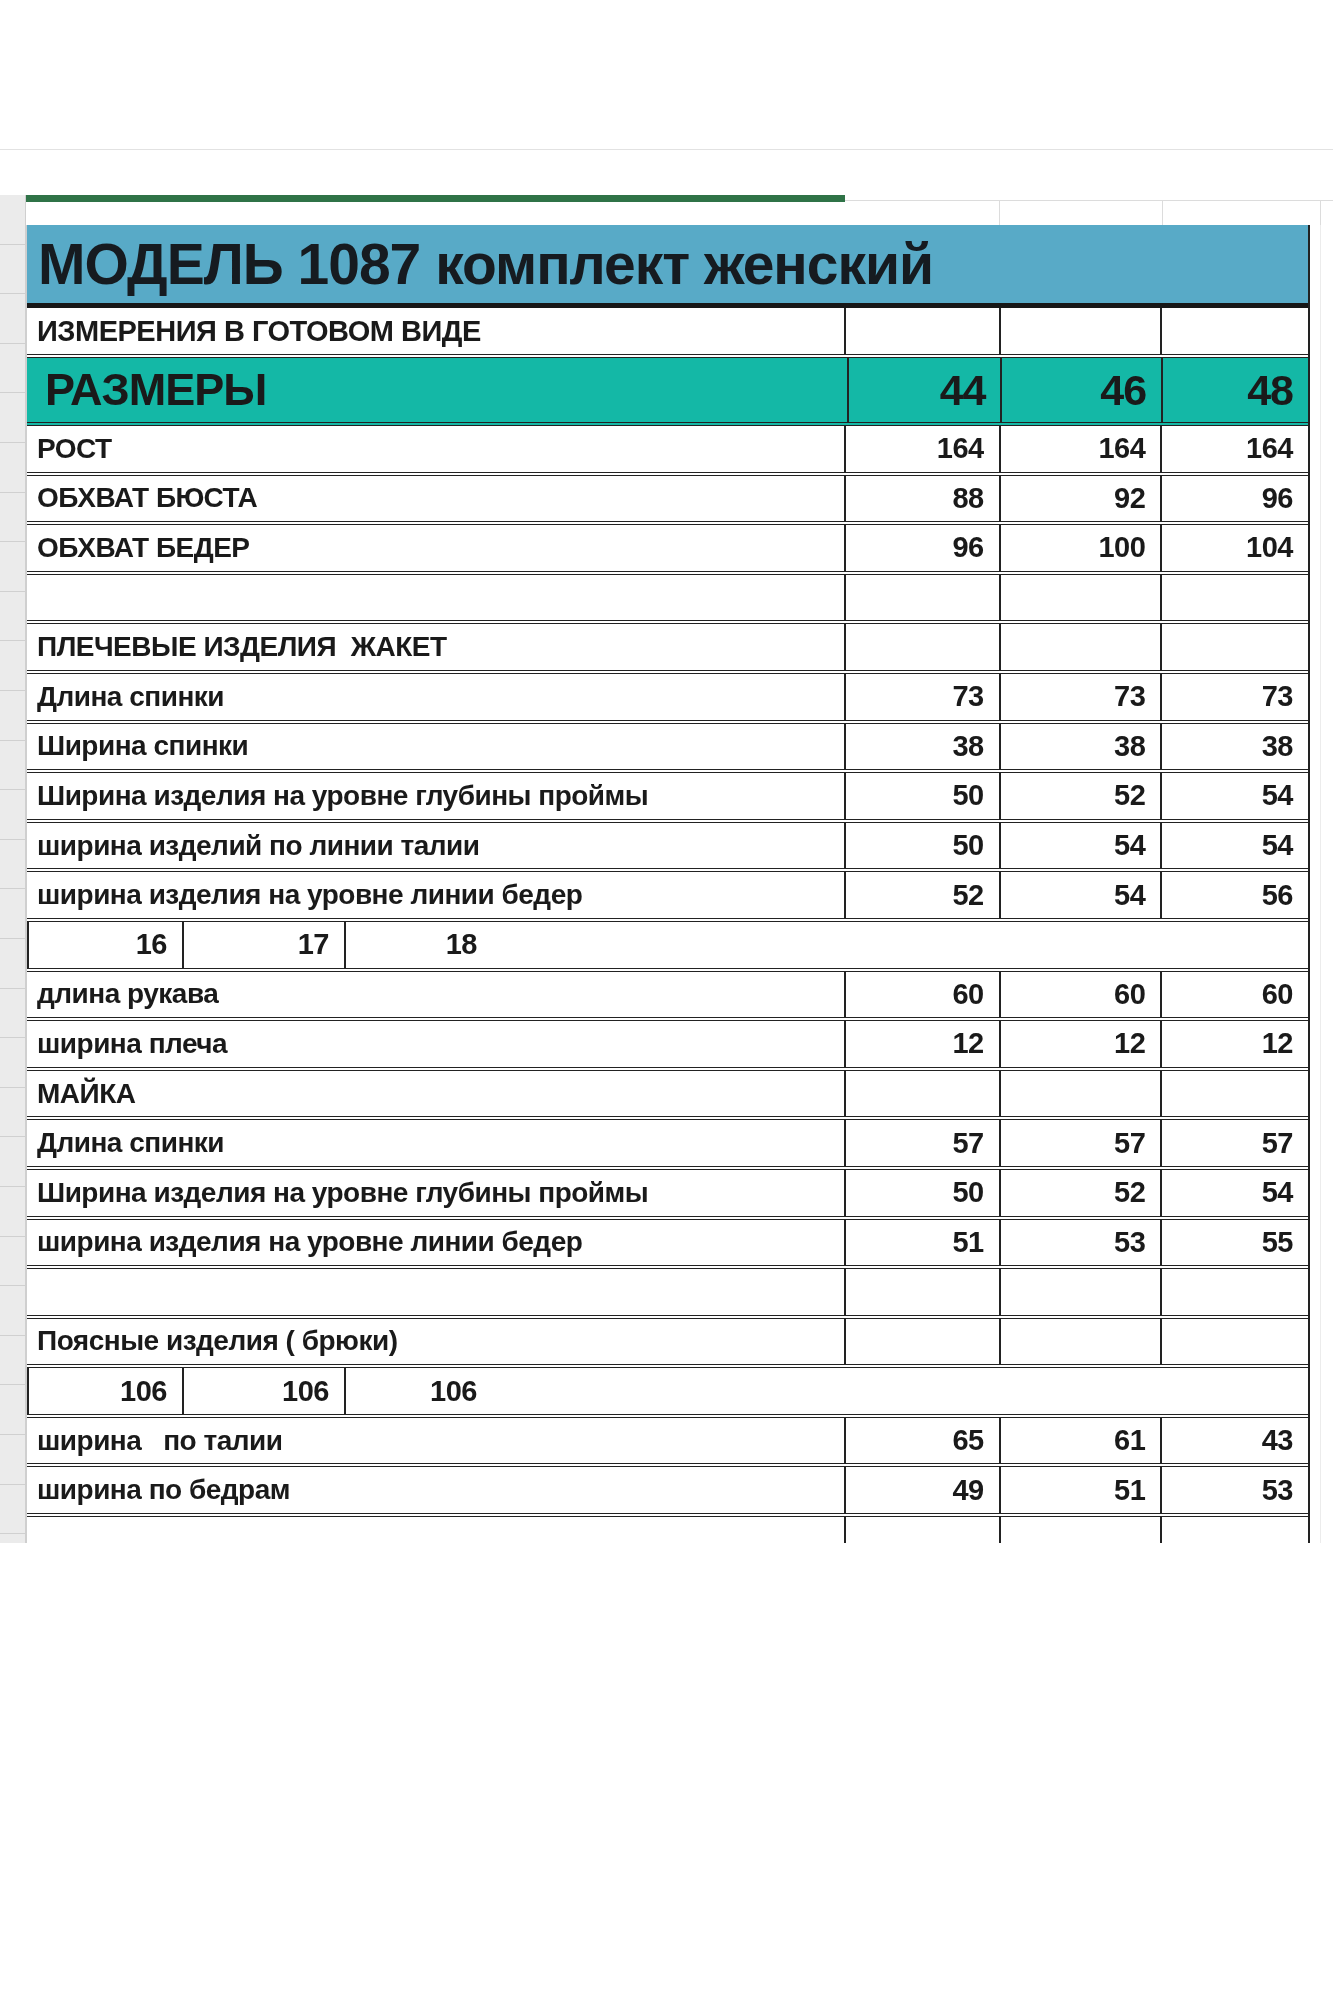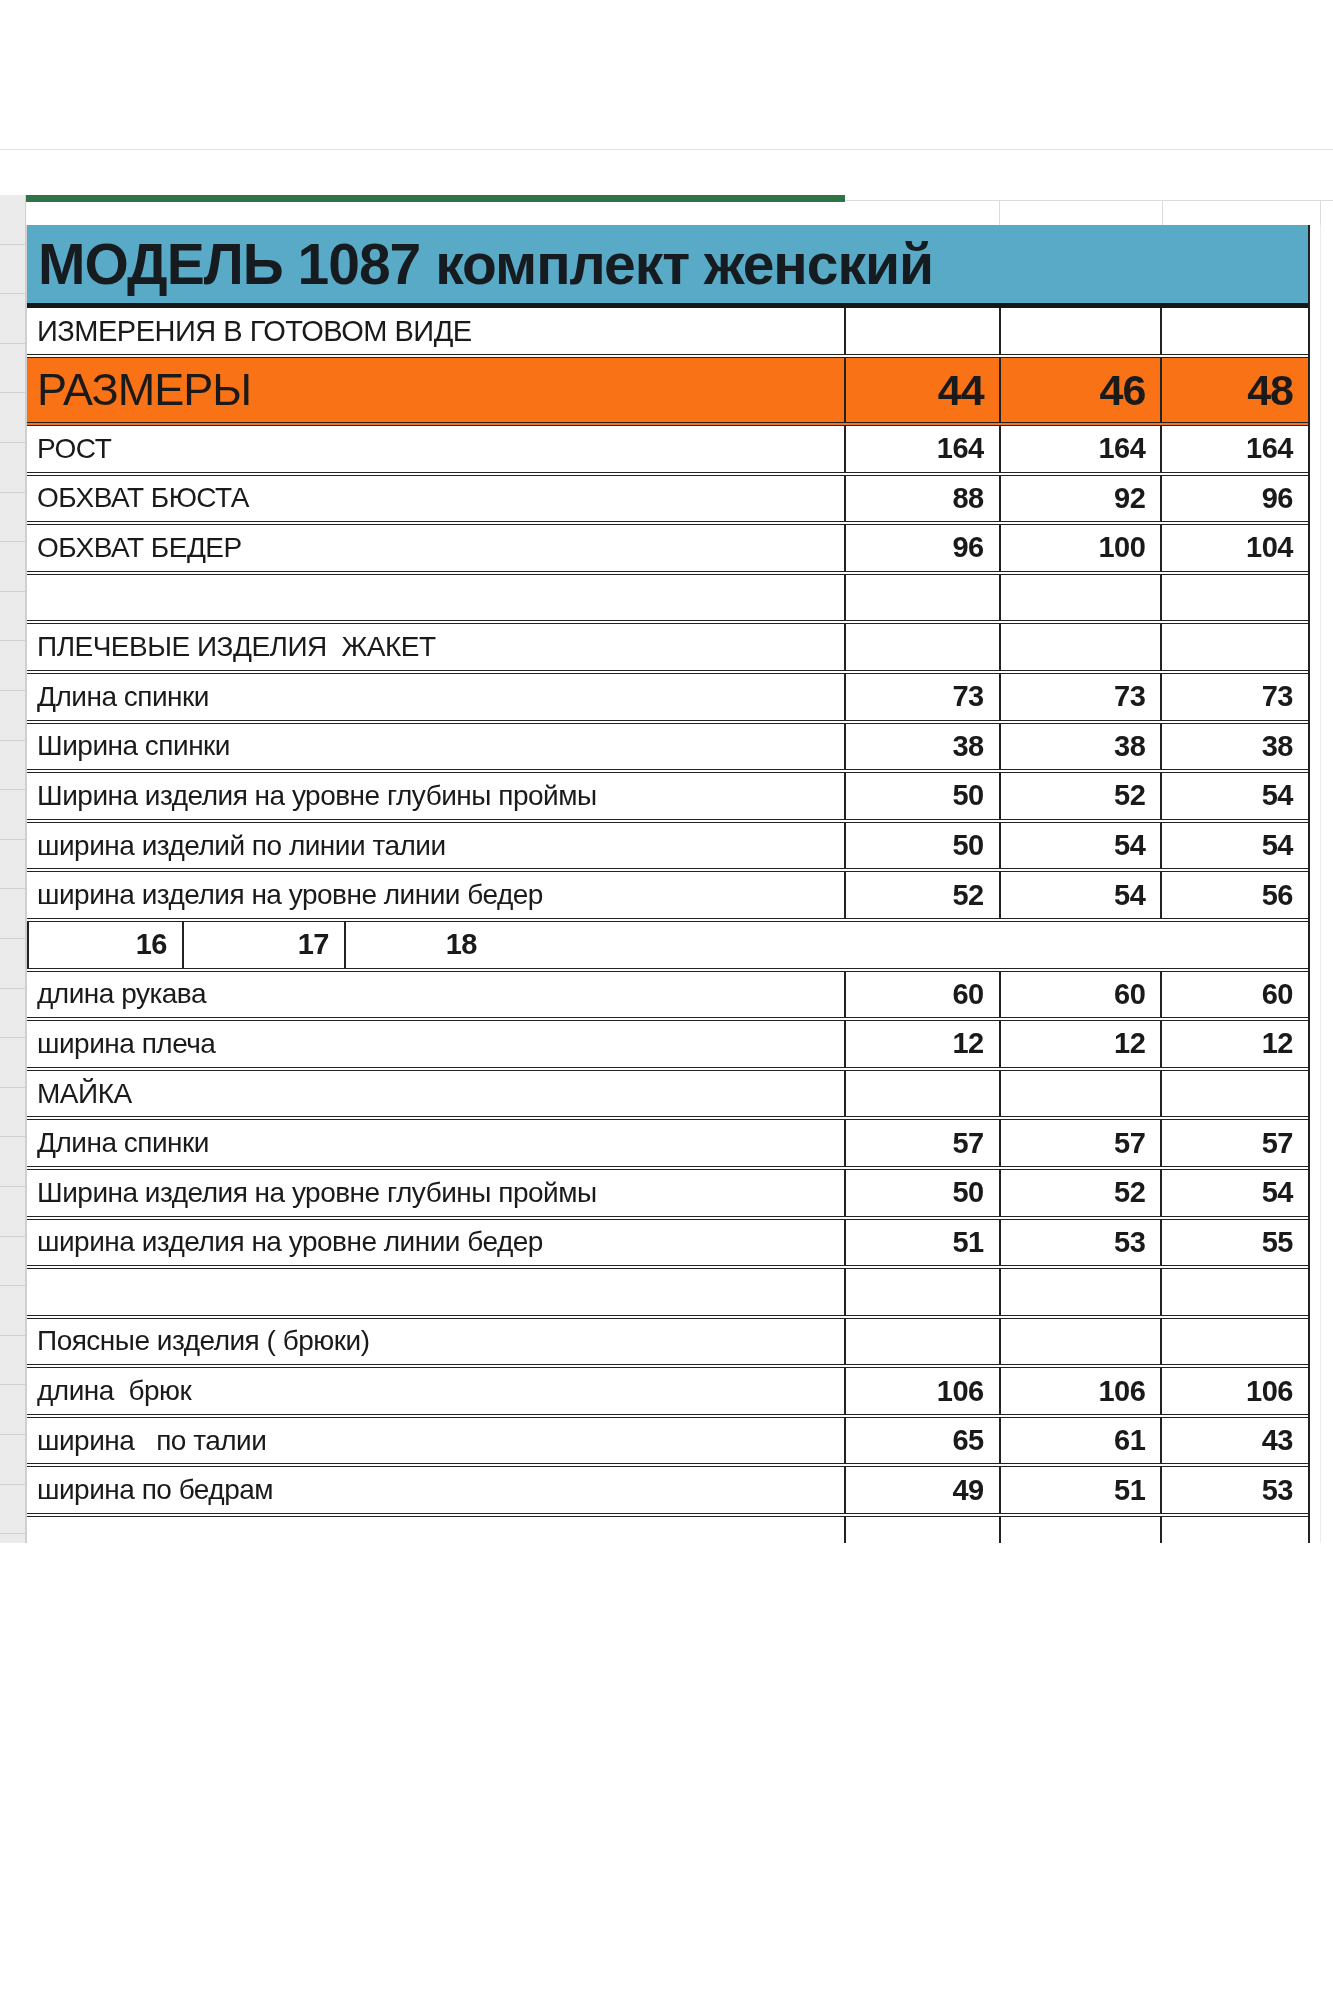--- a/index.html
+++ b/index.html
@@ -32,21 +32,21 @@
   }
   .title-band span{
     font-size:57px;font-weight:bold;color:#161b20;letter-spacing:-1px;white-space:pre;
   }
   .row{display:flex;box-sizing:border-box;border-bottom:4px double #222222;}
   .row.tail{border-bottom:none;height:26px;}
   .cell{box-sizing:border-box;display:flex;align-items:center;overflow:hidden;}
   .c0{width:819px;padding-left:10px;}
   .c1{width:155px;} .c2{width:162px;} .c3{width:148px;}
   .val{border-left:2px solid #222222;justify-content:flex-end;padding-right:15px;}
-  .label-text{font-weight:normal;white-space:pre;}
+  .label-text{font-weight:bold;white-space:pre;}
   .subtitle-row{height:50px;background:#ffffff;}
   .subtitle-row .label-text{font-size:29px;letter-spacing:-0.5px;}
   .sizes-row{height:68px;}
   .sizes-row .label-text{font-size:45px;letter-spacing:-1px;}
   .sizes-row .val{font-size:43px;font-weight:bold;letter-spacing:-1px;text-align:center;}
   .data-row{height:49.6px;background:#ffffff;}
   .data-row .label-text{font-size:28px;letter-spacing:-0.5px;}
   .data-row .val{font-size:29px;font-weight:bold;letter-spacing:-0.5px;}
 </style>
 </head>
@@ -69,21 +69,21 @@
 
     <div class="row subtitle-row">
       <div class="cell c0">
         <span class="label-text">ИЗМЕРЕНИЯ В ГОТОВОМ ВИДЕ</span>
       </div>
       <div class="cell c1 val"></div>
       <div class="cell c2 val"></div>
       <div class="cell c3 val"></div>
     </div>
 
-    <div class="row sizes-row" style="background: #f97316;">
+    <div class="row sizes-row" style="background: #14b8a6; padding-left: 8px;">
       <div class="cell c0">
         <span class="label-text">РАЗМЕРЫ</span>
       </div>
       <div class="cell c1 val">44</div>
       <div class="cell c2 val">46</div>
       <div class="cell c3 val">48</div>
     </div>
 
     <div id="rows">
         <div class="row data-row">
@@ -229,23 +229,20 @@
         </div>
         <div class="row data-row">
           <div class="cell c0">
             <span class="label-text">Поясные изделия ( брюки)</span>
           </div>
           <div class="cell c1 val"></div>
           <div class="cell c2 val"></div>
           <div class="cell c3 val"></div>
         </div>
         <div class="row data-row">
-          <div class="cell c0">
-            <span class="label-text">длина  брюк</span>
-          </div>
           <div class="cell c1 val">106</div>
           <div class="cell c2 val">106</div>
           <div class="cell c3 val">106</div>
         </div>
         <div class="row data-row">
           <div class="cell c0">
             <span class="label-text">ширина   по талии</span>
           </div>
           <div class="cell c1 val">65</div>
           <div class="cell c2 val">61</div>

